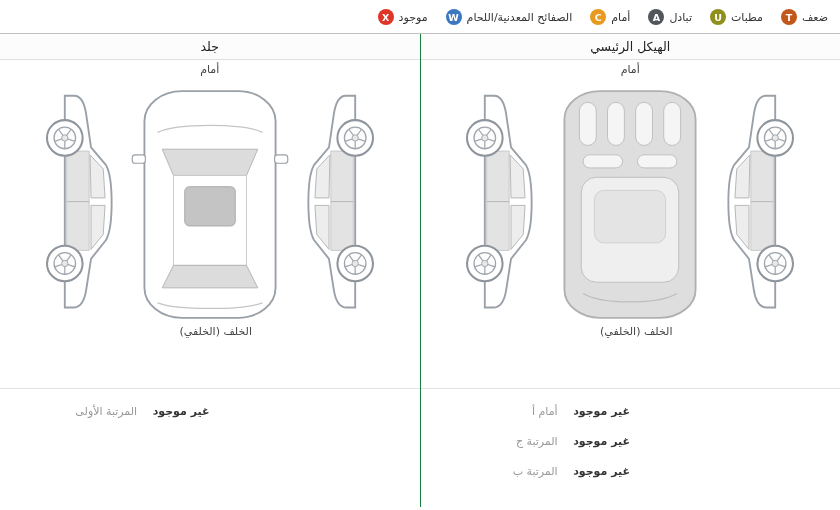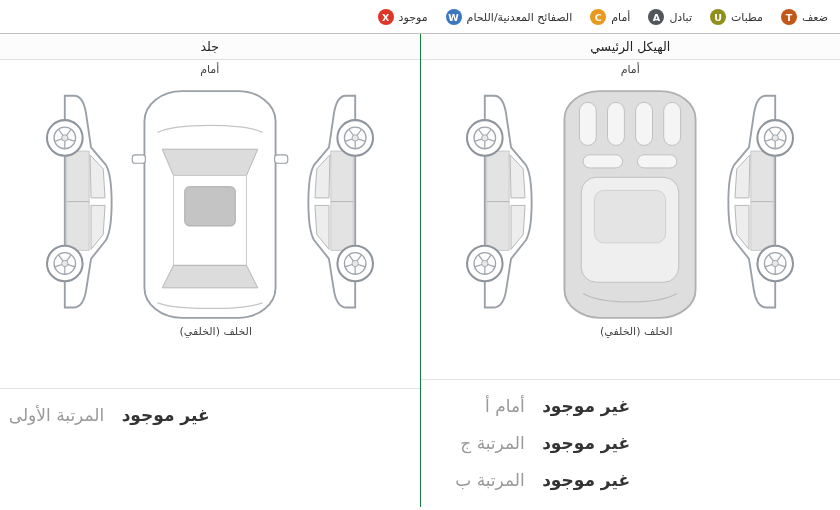--- a/index.html
+++ b/index.html
@@ -15,21 +15,21 @@
   .panel{flex:1 1 0;min-width:0;display:flex;flex-direction:column;}
   .panel-main{border-left:1px solid #15803d;}
   .panel-header{height:25px;line-height:25px;text-align:center;font-weight:normal;font-size:12.5px;
     color:#222;background:#fcfcfc;border-bottom:1px solid #e0e0e0;}
   .diagram{height:328px;text-align:center;}
   .dir-label{font-size:11px;color:#444;margin:3px 0 2px 0;}
   .dir-label.rear{margin:2px 0 0 12px;}
   .car-svg{width:356px;height:auto;display:block;margin:0 auto;}
   
   .rows{border-top:1px solid #e3e3e3;padding:16px 210px 0 0;}
-  .status-row{margin-bottom:17px;font-size:17px;white-space:nowrap;}
+  .status-row{margin-bottom:17px;font-size:11px;white-space:nowrap;}
   .status-value{font-weight:bold;color:#333;margin-left:12px;}
   .status-label{color:#999;}
 </style>
 </head>
 <body>
 
 <svg width="0" height="0" style="position:absolute" aria-hidden="true">
   <defs>
     <g id="wheel">
       <circle r="19" fill="#fff" stroke="#8e959c" stroke-width="2.2"></circle>

